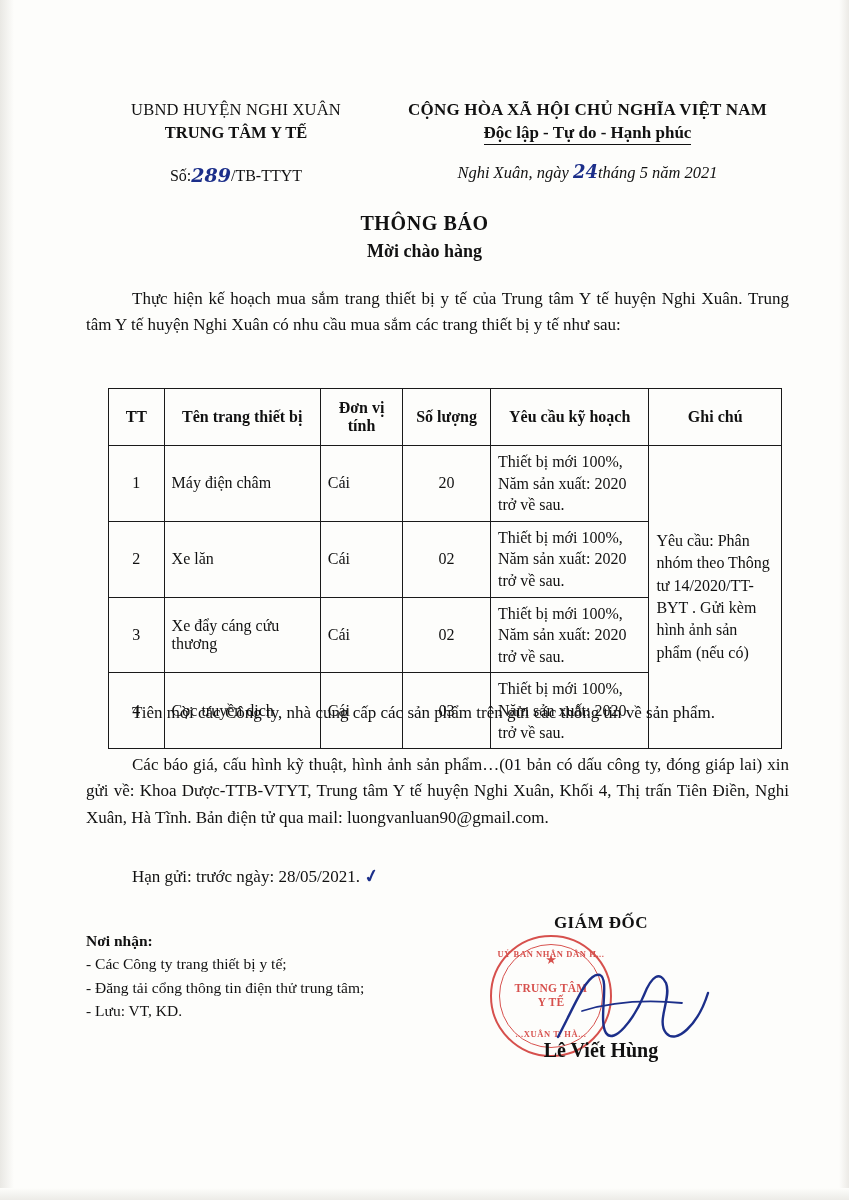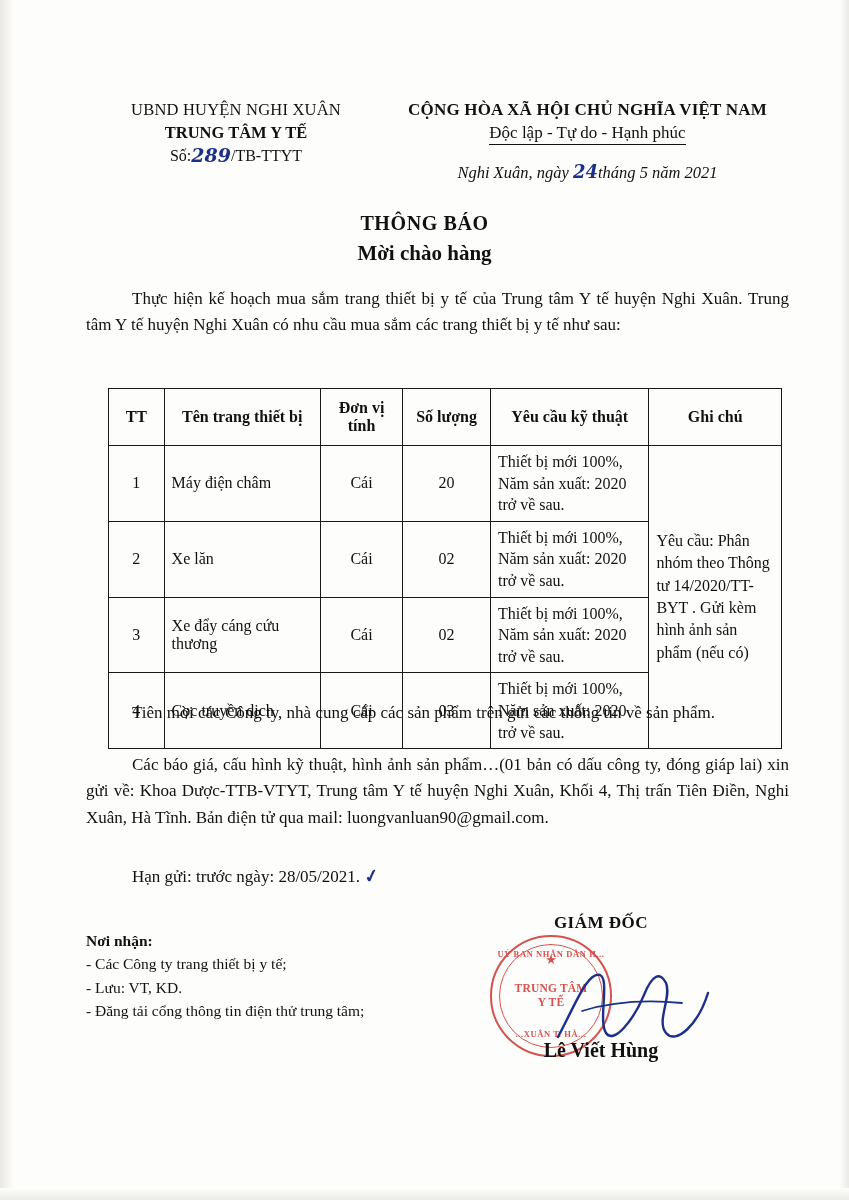--- a/index.html
+++ b/index.html
@@ -58,21 +58,21 @@
     font-size: 16.5px;
   }
   .header-left .line1 {
     letter-spacing: .2px;
   }
   .header-left .line2 {
     font-weight: bold;
     margin-top: 3px;
   }
   .header-left .line3 {
-    margin-top: 0;
+    margin-top: 20px;
     font-size: 16px;
     position: relative;
     display: inline-block;
   }
   .handwritten-num {
     font-family: "DejaVu Serif", serif;
     color: #1c2f8a;
     font-style: italic;
     font-weight: bold;
     font-size: 19px;
@@ -82,21 +82,21 @@
   .header-right {
     flex: 1;
     text-align: center;
     font-size: 17px;
   }
   .header-right .nation {
     font-weight: bold;
     letter-spacing: .2px;
   }
   .header-right .motto {
-    font-weight: normal;
+    font-weight: bold;
     margin-top: 3px;
     display: inline-block;
     border-bottom: 1.4px solid #111;
     padding-bottom: 1px;
   }
   .header-right .place-date {
     margin-top: 16px;
     font-style: italic;
     font-size: 16.5px;
   }
@@ -113,21 +113,21 @@
     top: 212px;
     left: 0; right: 0;
     text-align: center;
   }
   .doc-title {
     font-size: 20px;
     font-weight: bold;
     letter-spacing: .6px;
   }
   .doc-subtitle {
-    font-size: 21px;
+    font-size: 18px;
     font-weight: bold;
     margin-top: 6px;
   }
 
   .body-text {
     position: absolute;
     left: 86px;
     right: 60px;
     font-size: 17px;
     line-height: 1.55;
@@ -153,21 +153,21 @@
     padding: 5px 7px;
     vertical-align: middle;
   }
   table.ttb thead th {
     text-align: center;
     font-weight: bold;
     height: 46px;
   }
   .col-tt    { width: 46px;  text-align: center; }
   .col-name  { width: 168px; }
-  .col-unit  { width: 78px;  text-align: center; }
+  .col-unit  { width: 78px;  }
   .col-qty   { width: 82px;  text-align: center; }
   .col-req   { width: 172px; }
   .col-note  { width: 128px; }
   table.ttb tbody td { height: 56px; }
   td.req-cell { line-height: 1.35; }
   td.note-cell {
     vertical-align: middle;
     line-height: 1.4;
   }
 
@@ -311,21 +311,21 @@
   </div>
 
   <div class="table-wrap">
     <table class="ttb">
       <thead>
         <tr>
           <th class="col-tt">TT</th>
           <th class="col-name">Tên trang thiết bị</th>
           <th class="col-unit">Đơn vị tính</th>
           <th class="col-qty">Số lượng</th>
-          <th class="col-req">Yêu cầu kỹ thuật</th>
+          <th class="col-req">Yêu cầu kỹ hoạch</th>
           <th class="col-note">Ghi chú</th>
         </tr>
       </thead>
       <tbody>
         <tr>
           <td class="col-tt">1</td>
           <td class="col-name">Máy điện châm</td>
           <td class="col-unit">Cái</td>
           <td class="col-qty">20</td>
           <td class="col-req req-cell">Thiết bị mới 100%, Năm sản xuất: 2020 trở về sau.</td>
@@ -366,22 +366,22 @@
 
   <div class="body-text p-deadline">
     <span class="indent"></span><span>Hạn gửi: trước ngày: 28/05/2021.</span>
     <span class="hw-check">✓</span>
   </div>
 
   <div class="footer">
     <div class="recipients">
       <div class="rtitle">Nơi nhận:</div>
       <div>- Các Công ty trang thiết bị y tế;</div>
+      <div>- Đăng tải cổng thông tin điện thử trung tâm;</div>
       <div>- Lưu: VT, KD.</div>
-      <div>- Đăng tải cổng thông tin điện thử trung tâm;</div>
     </div>
 
     <div class="stamp">
       <div class="stamp-star">★</div>
       <div class="stamp-arc-top">UỶ BAN NHÂN DÂN H...</div>
       <div class="stamp-center">
         <div>TRUNG TÂM</div>
         <div>Y TẾ</div>
       </div>
       <div class="stamp-arc-bottom">...XUÂN T. HÀ...</div>

